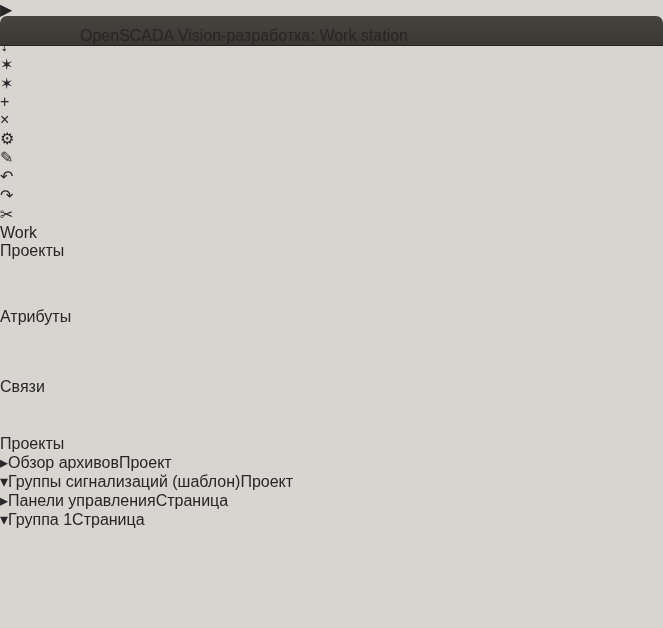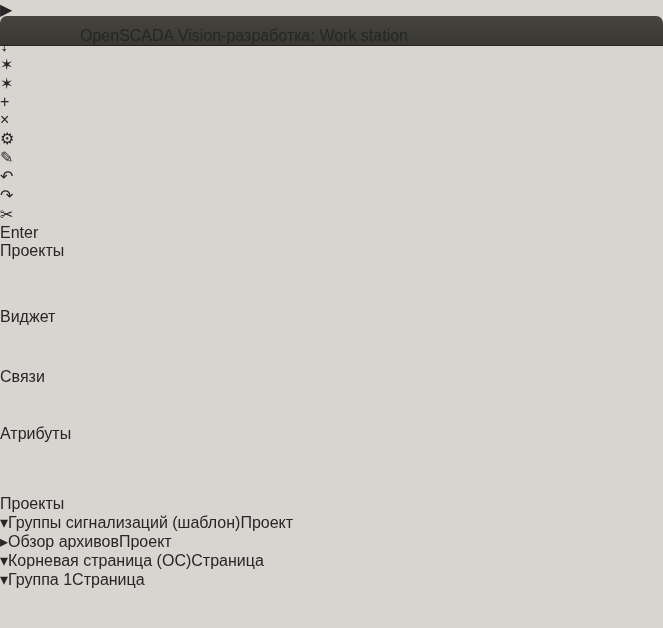--- a/index.html
+++ b/index.html
@@ -134,46 +134,45 @@
       <div class="tb-btn"><span class="tbi"><span class="iwin"></span><span class="iov">✎</span></span></div>
       <div class="tb-sep"></div>
       <div class="tb-btn"><span class="tbi"><span class="ibig">↶</span></span></div>
       <div class="tb-btn"><span class="tbi"><span class="ibig">↷</span></span></div>
       <div class="tb-sep"></div>
       <div class="tb-btn"><span class="tbi"><span class="ibig">✂</span></span></div>
       <div class="tb-btn"><span class="tbi"><span class="isheet"></span><span class="isheet two"></span></span></div>
       <div class="tb-btn"><span class="tbi"><span class="iclip"></span><span class="isheet three"></span></span></div>
       <div class="tb-handle"></div>
       <div class="tb-btn"><span class="tbi"><span class="idash"></span><span class="iblob"></span></span></div>
-      <div class="tb-btn"><span class="tbi"><span class="ient">Enter</span></span></div>
+      <div class="tb-btn"><span class="tbi"><span class="ient">Work</span></span></div>
     </div>
 
   <div class="workspace">
 
     <div id="vtabs">
         <div class="vtab sel" style="top: 4px; height: 66px;">Проекты</div>
-        <div class="vtab" style="top: 74px; height: 60px;">Виджет</div>
+        <div class="vtab" style="top: 332px; height: 70px;">Атрибуты</div>
         <div class="vtab sel" style="top: 405px; height: 57px;">Связи</div>
-        <div class="vtab" style="top: 332px; height: 70px;">Атрибуты</div>
       </div>
 
     <div class="dock dock-top">
       <div class="dock-title">
         <span>Проекты</span>
         <span class="dock-btns">
           <span class="dbtn float"></span>
           <span class="dbtn closex"></span>
         </span>
       </div>
       <div class="tree">
         <div class="tmain">
           <div class="rows" id="proj-rows">
+              <div class="trow ptrow"><span class="cn"><span class="ind" style="width: 0px;"></span><span class="exp">▸</span><span class="ti archive"></span><span>Обзор архивов</span></span><span class="ct">Проект</span></div>
               <div class="trow ptrow"><span class="cn"><span class="ind" style="width: 0px;"></span><span class="exp">▾</span><span class="ti alarm"></span><span>Группы сигнализаций (шаблон)</span></span><span class="ct">Проект</span></div>
-              <div class="trow ptrow"><span class="cn"><span class="ind" style="width: 0px;"></span><span class="exp">▸</span><span class="ti archive"></span><span>Обзор архивов</span></span><span class="ct">Проект</span></div>
-              <div class="trow ptrow"><span class="cn"><span class="ind" style="width: 17px;"></span><span class="exp">▾</span><span class="ti pdark"></span><span>Корневая страница (ОС)</span></span><span class="ct">Страница</span></div>
+              <div class="trow ptrow"><span class="cn"><span class="ind" style="width: 17px;"></span><span class="exp">▸</span><span>Панели управления</span></span><span class="ct">Страница</span></div>
               <div class="trow ptrow"><span class="cn"><span class="ind" style="width: 34px;"></span><span class="exp">▾</span><span>Группа 1</span></span><span class="ct">Страница</span></div>
             </div>
         </div>
         <div class="vscroll">
           <div class="sarrow up"></div>
           <div class="slow"></div>
           <div class="sthumb"></div>
           <div class="sarrow down"></div>
         </div>
       </div>

